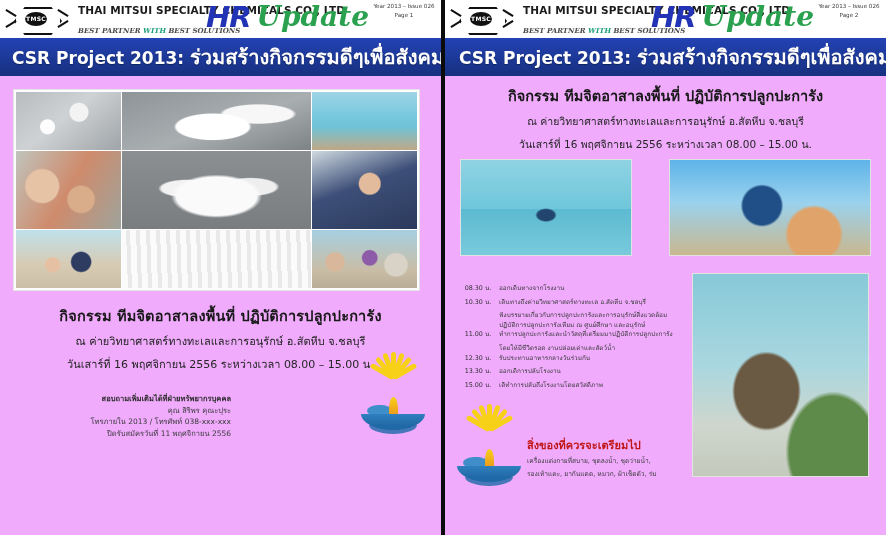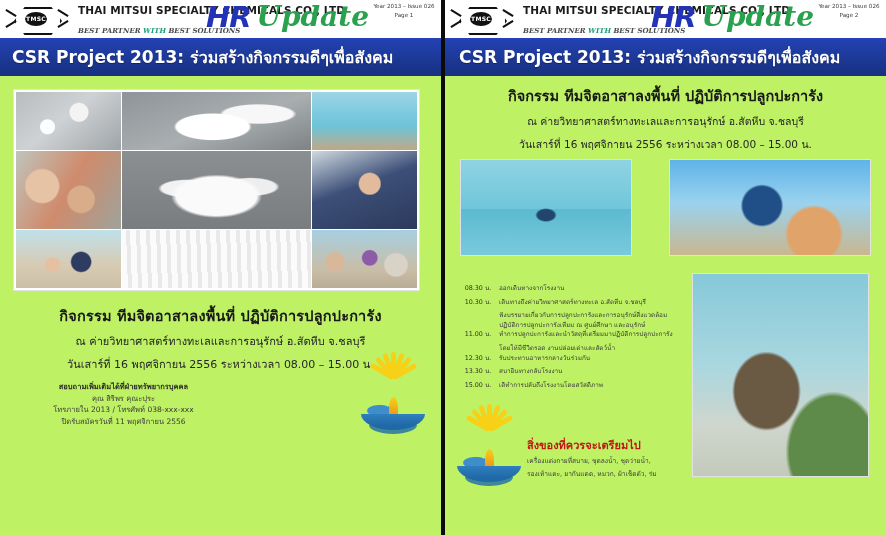--- a/index.html
+++ b/index.html
@@ -89,25 +89,25 @@
   
   .banner{
     height:38px;background:#1d3a9e;
     background:linear-gradient(180deg,#2342b4 0%,#17307f 100%);
     display:flex;align-items:center;
   }
   .banner-title{
     color:#ffffff;font-weight:bold;font-size:17px;margin-left:12px;
     text-shadow:0 1px 1px rgba(0,0,0,.35);white-space:nowrap;
   }
-  .banner-title .thai{font-size:16px;}
+  .banner-title .thai{font-size:20px;}
   #page-right .banner-title{margin-left:14px;}
 
   
-  .sheet{position:relative;height:459px;background:#bef264;}
+  .sheet{position:relative;height:459px;background:#f0abfc;}
 
   
   .collage{
     position:absolute;left:14px;top:14px;width:405px;height:200px;
     background:#ffffff;padding:2px;box-sizing:border-box;
     box-shadow:0 0 0 1px #e3e3e3;
     display:grid;
     grid-template-columns:1.05fr 1.9fr 1.05fr;
     grid-template-rows:1fr 1.35fr 1fr;
     gap:1px;
@@ -150,21 +150,21 @@
   
   .activity{
     position:absolute;left:0;right:0;top:228px;text-align:center;
   }
   .act-line1{font-size:14.5px;font-weight:bold;color:#181818;letter-spacing:.2px;}
   .act-line2{font-size:11px;color:#262626;margin-top:5px;}
   .act-line3{font-size:11px;color:#262626;margin-top:5px;}
 
   
   .signature{
-    position:absolute;left:16px;top:305px;width:215px;text-align:center;
+    position:absolute;left:16px;top:317px;width:215px;text-align:right;
     line-height:1.55;
   }
   .sig-bold{font-size:7.5px;font-weight:bold;color:#2a2a2a;}
   .sig-line{font-size:7.5px;color:#3a3a3a;}
 
   
   .sunlogo{
     position:absolute;width:72px;height:60px;
   }
   #page-left .sunlogo{left:357px;top:300px;}
@@ -384,21 +384,21 @@
           </div>
           <div class="sch-sub">โดยให้มีชีวิตรอด งานปล่อยเต่าและสัตว์น้ำ</div>
 
           <div class="sch-row">
             <span class="sch-time">12.30 น.</span>
             <span class="sch-text">รับประทานอาหารกลางวันร่วมกัน</span>
           </div>
 
           <div class="sch-row">
             <span class="sch-time">13.30 น.</span>
-            <span class="sch-text">สบายินทางกลับโรงงาน</span>
+            <span class="sch-text">ออกเดิการปลับโรงงาน</span>
           </div>
 
           <div class="sch-row">
             <span class="sch-time">15.00 น.</span>
             <span class="sch-text">เดิทำการปลับถึงโรงงานโดยสวัสดิภาพ</span>
           </div>
 
         </div>
       </div>
 

